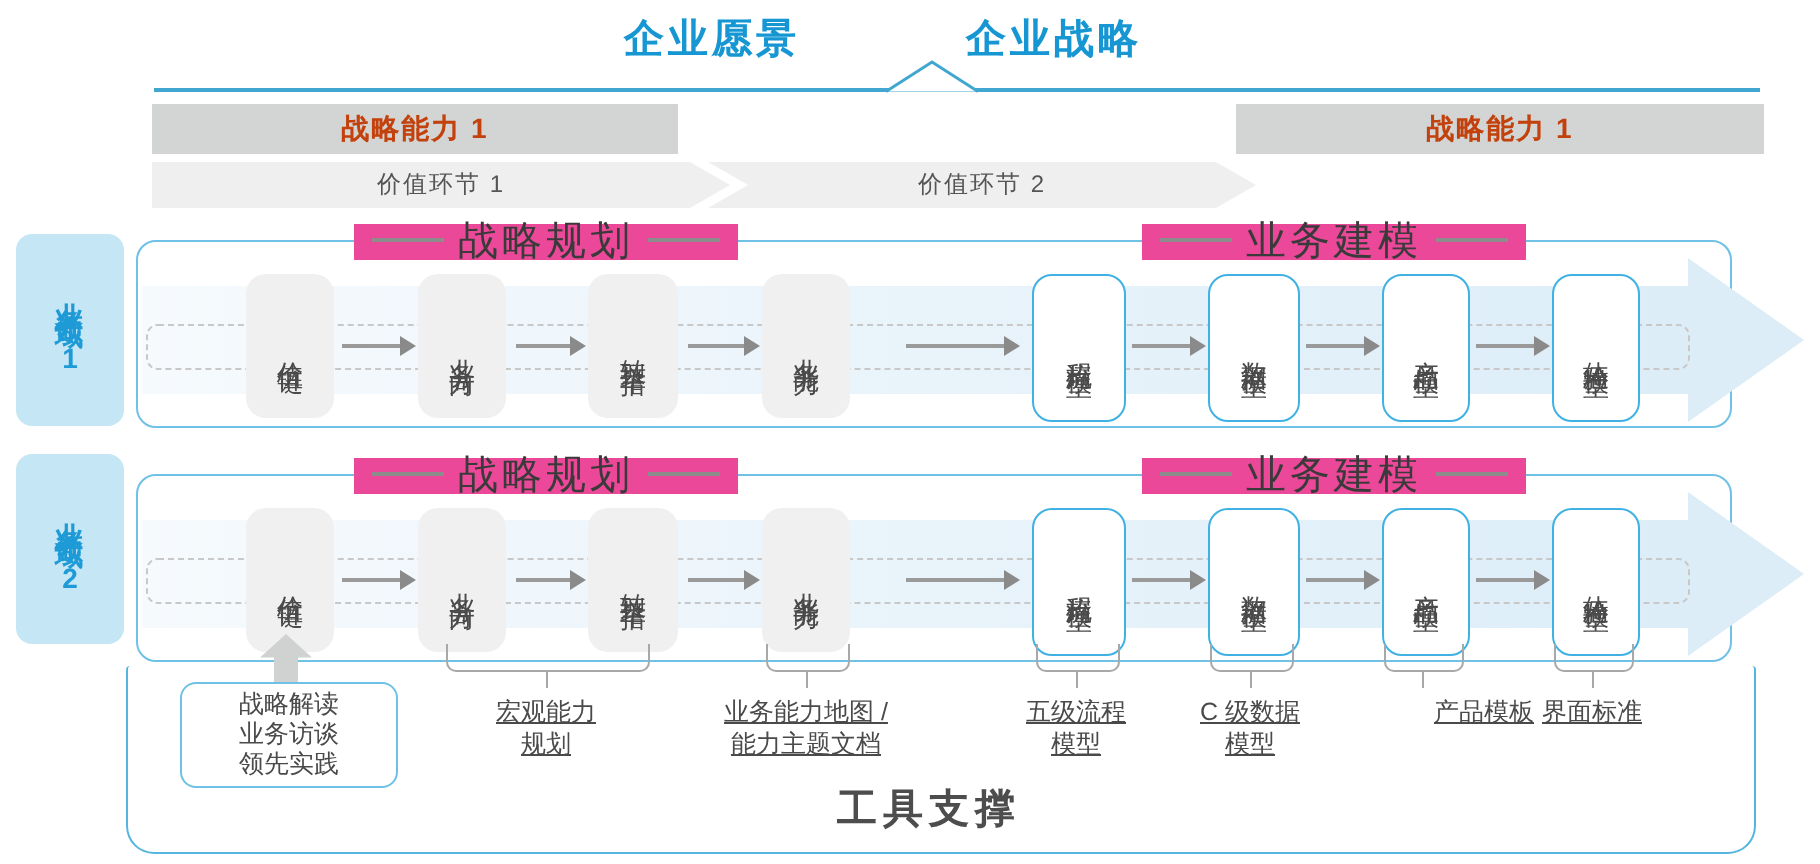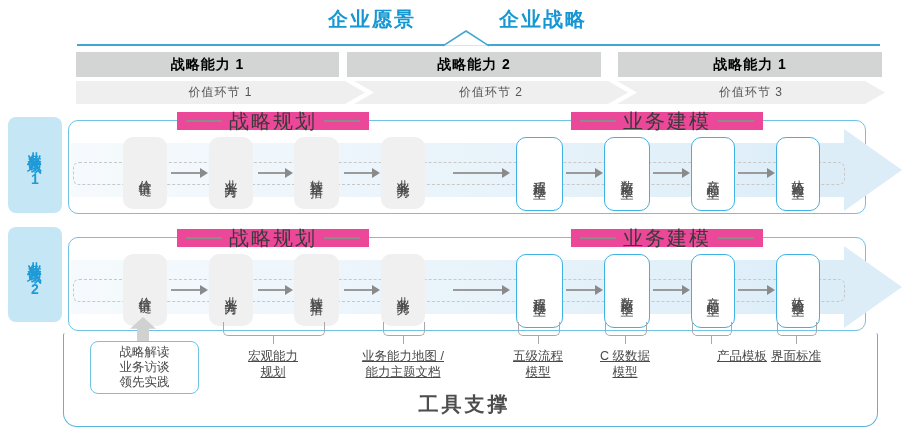--- a/index.html
+++ b/index.html
@@ -1,23 +1,23 @@
 <!DOCTYPE html>
 <html><head>
 <meta charset="utf-8">
 <style>
   html,body{margin:0;padding:0;background:#fff;font-family:"Liberation Sans","DejaVu Sans",sans-serif;}
   .stage{position:relative;width:910px;height:432px;background:#fff;overflow:hidden;}
   .abs{position:absolute;}
 
   
-  .hdr-title{position:absolute;top:6px;font-size:20px;font-weight:bold;color:#1697D3;letter-spacing:2px;white-space:nowrap;margin-left:16px;}
+  .hdr-title{position:absolute;top:6px;font-size:20px;font-weight:bold;color:#1697D3;letter-spacing:2px;white-space:nowrap;}
 
   
-  .cap-seg{position:absolute;top:52px;height:25px;background:#D3D5D4;display:flex;align-items:center;justify-content:center;font-size:14px;font-weight:600;color:#000000;letter-spacing:1px;}
+  .cap-seg{position:absolute;top:52px;height:25px;background:#D3D5D4;display:flex;align-items:center;justify-content:center;font-size:14px;font-weight:600;color:#c2410c;letter-spacing:1px;}
 
   
   .chev-seg{position:absolute;top:81px;height:23px;background:#EFEFEF;display:flex;align-items:center;justify-content:center;font-size:12px;color:#555;letter-spacing:1px;}
   .chev-first{clip-path:polygon(0 0,calc(100% - 20px) 0,100% 50%,calc(100% - 20px) 100%,0 100%);}
   .chev-mid{clip-path:polygon(0 0,calc(100% - 20px) 0,100% 50%,calc(100% - 20px) 100%,0 100%,20px 50%);}
 
   
   .tab{position:absolute;left:8px;width:54px;background:#C5E6F5;border-radius:8px;display:flex;align-items:center;justify-content:center;
        writing-mode:vertical-rl;text-orientation:upright;font-size:14px;font-weight:bold;color:#1E9BD7;letter-spacing:3px;}
 
@@ -57,35 +57,29 @@
   <div class="hdr-title" style="left:483px;">企业战略</div>
 
   <svg class="abs" style="left:0;top:0;" width="910" height="60">
     <line x1="77" y1="45" x2="880" y2="45" stroke="#41A7D0" stroke-width="2"></line>
     <path d="M443 45.8 L466 31 L489 45.8" fill="#ffffff" stroke="#41A7D0" stroke-width="1.5"></path>
   </svg>
 
   <div class="cap-seg" style="left:76px;width:263px;">
       <span>战略能力 1</span>
     </div>
-  <div class="cap-seg" style="left:347px;width:254px;">
-      <span>战略能力 2</span>
-    </div>
   <div class="cap-seg" style="left:618px;width:264px;">
       <span>战略能力 1</span>
     </div>
 
   <div class="chev-seg chev-first" style="left:76px;width:289px;">
       <span>价值环节 1</span>
     </div>
   <div class="chev-seg chev-mid" style="left:354px;width:274px;">
       <span>价值环节 2</span>
-    </div>
-  <div class="chev-seg chev-mid" style="left:617px;width:268px;">
-      <span>价值环节 3</span>
     </div>
 
   <div class="tab" style="top:117px;height:96px;">业务领域 1</div>
   <div class="tab" style="top:227px;height:95px;">业务领域 2</div>
 
   <div class="outer-box"></div>
 
   <div class="row-panel" style="top:120px;">
     <div class="band"></div>
     <div class="band-head"></div>

